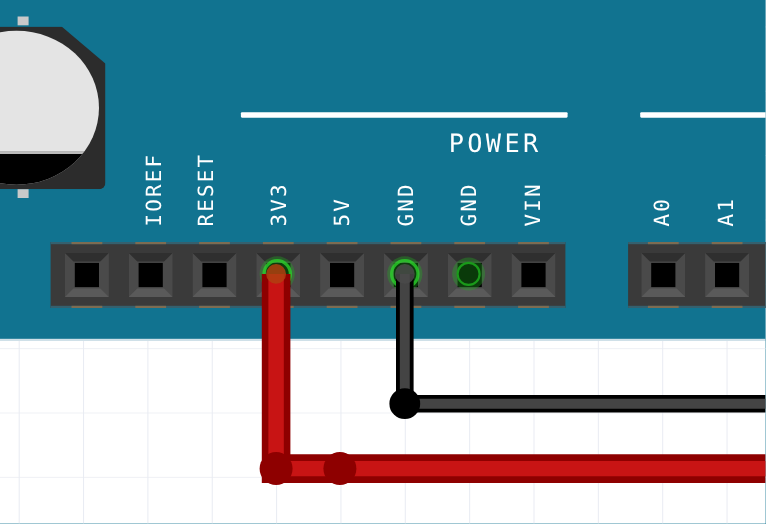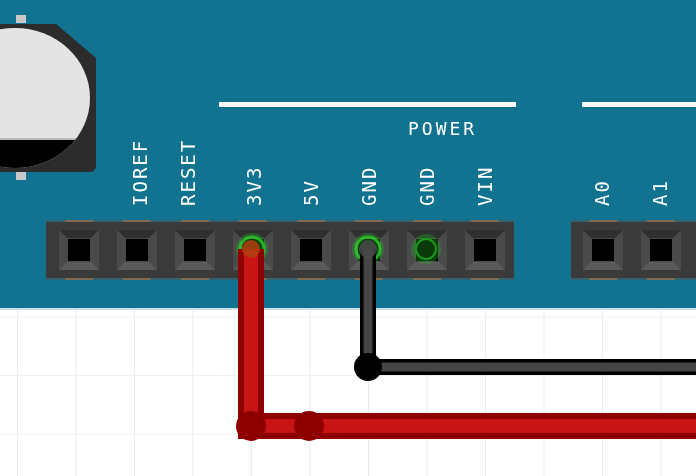--- a/index.html
+++ b/index.html
@@ -37,21 +37,21 @@
     border-top: 2px solid #bbb;
   }
   .cap-lead { position: absolute; width: 10px; height: 8px; background: #c9c9c9; }
   .silk-line { position: absolute; height: 5px; background: #ffffff; border-radius: 1px; }
   .pin-label {
     position: absolute; color: #ffffff; font-size: 19px; letter-spacing: 2px;
     transform-origin: left bottom; transform: rotate(-90deg); white-space: nowrap;
     line-height: 1;
   }
   .section-label {
-    position: absolute; color: #ffffff; font-size: 18px; letter-spacing: 3px; line-height: 1;
+    position: absolute; color: #ffffff; font-size: 23px; letter-spacing: 3px; line-height: 1;
   }
   .header {
     position: absolute; background: #3a3a3a; height: 56px;
     border-top: 2px solid #35606e; border-bottom: 2px solid #35606e;
   }
   .pin {
     position: absolute; width: 40px; height: 40px; top: 8px;
   }
   .pin .outer {
     position: absolute; inset: 0; background: #4a4a4a;

